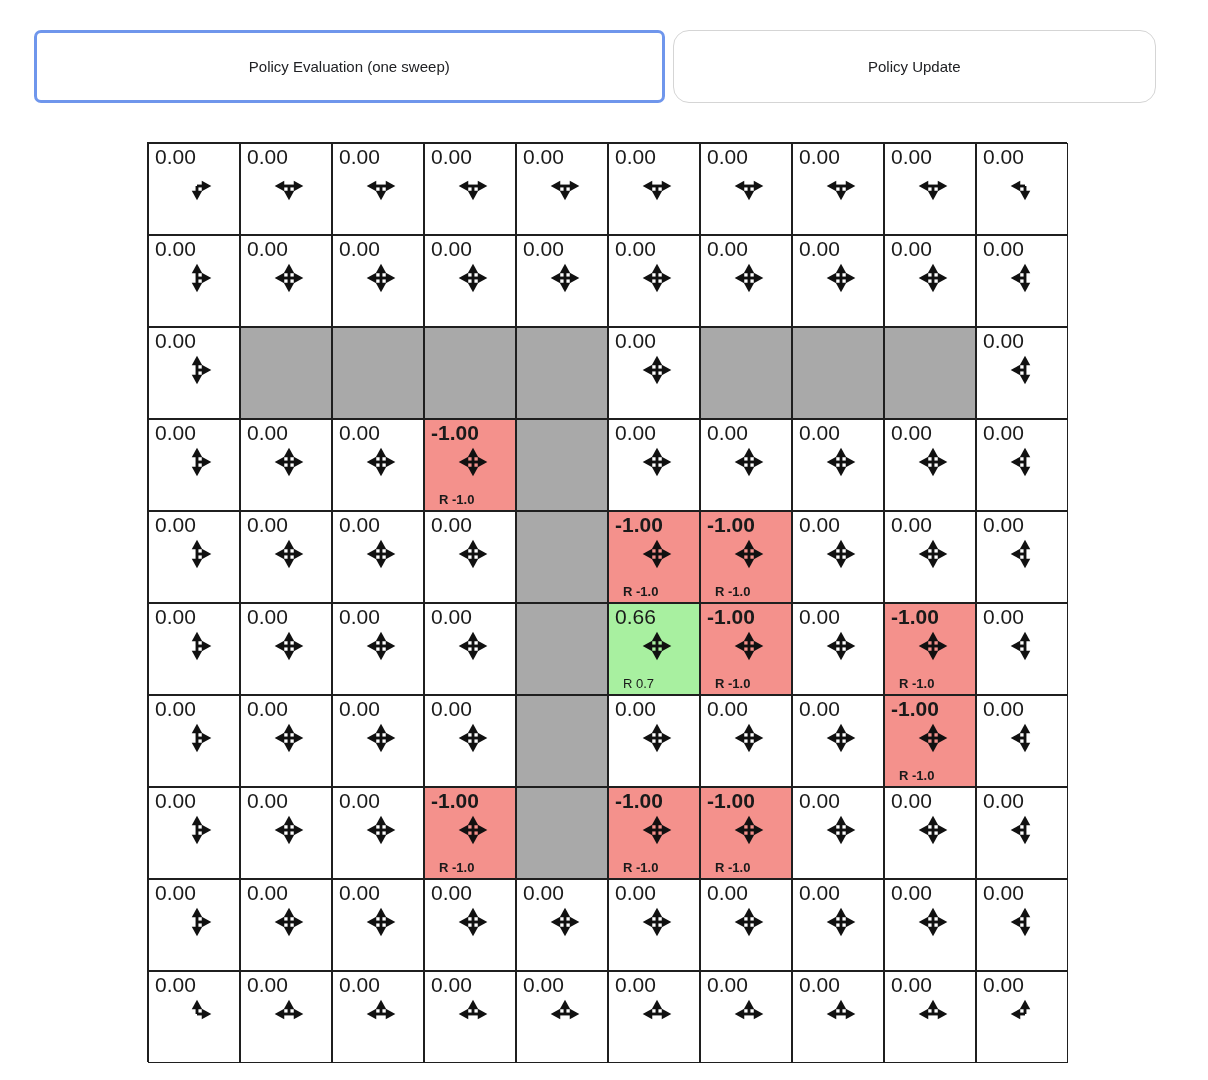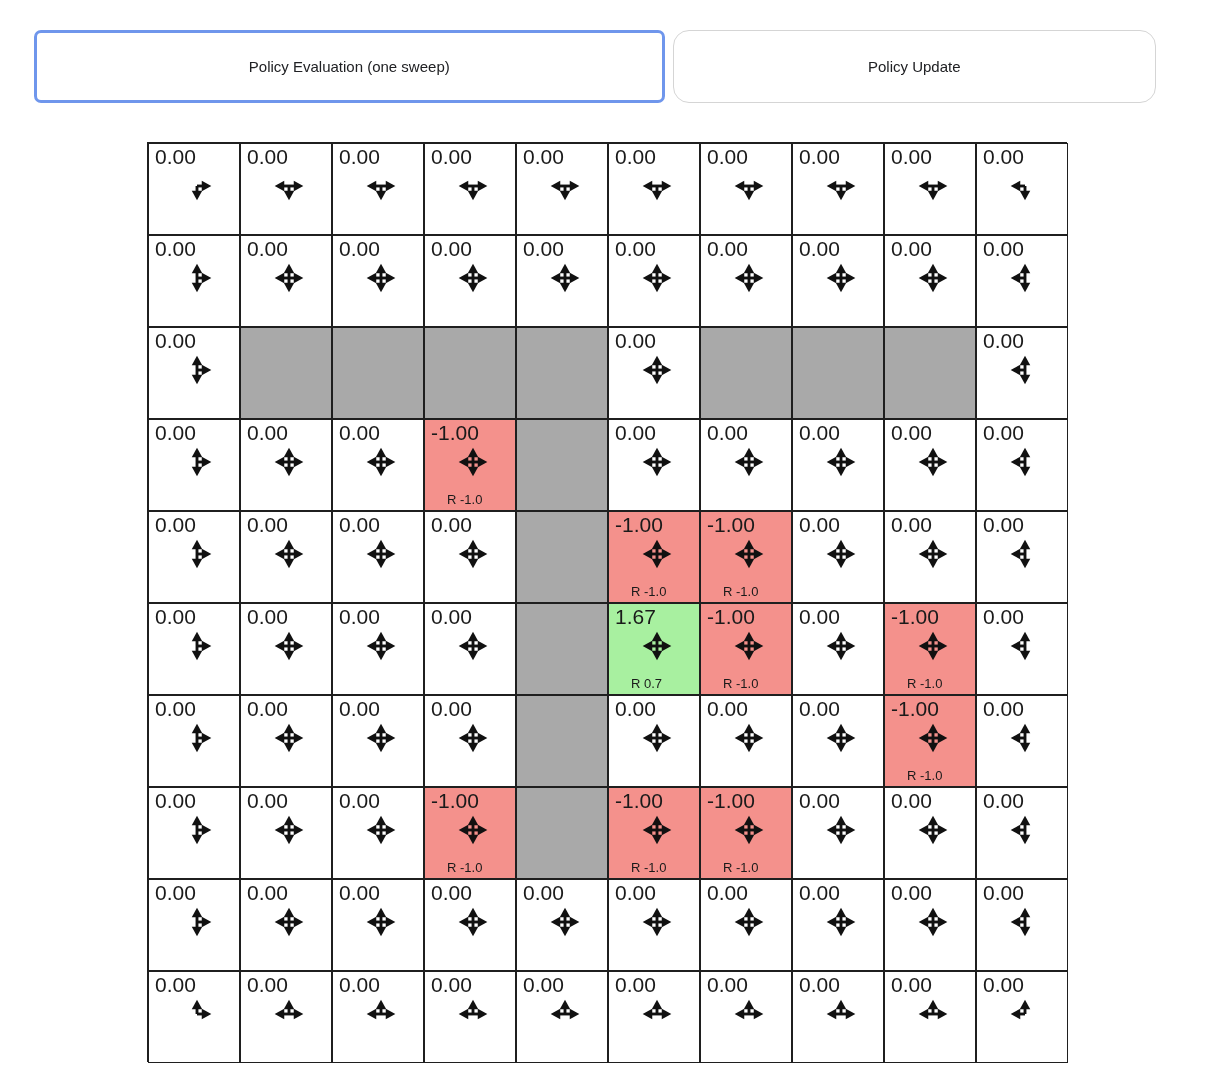--- a/index.html
+++ b/index.html
@@ -34,25 +34,25 @@
   .grid{
     margin:39px 0 0 147px;width:920px;height:920px;
     display:grid;grid-template-columns:repeat(10,92px);grid-auto-rows:92px;
     border:1px solid var(--grid-line);background:#ec4899;
   }
   .cell{
     position:relative;border:1.5px solid var(--grid-line);
     background:#ffffff;padding:1px 0 0 6px;overflow:hidden;
   }
   .cell.wall{background:var(--wall-bg);}
-  .cell.neg{background:var(--negative-bg);}
+  .cell.neg{background:var(--negative-bg);font-weight:bold;}
   .cell.pos{background:var(--positive-bg);}
   .val{font-size:21px;line-height:24px;color:var(--text);}
   .arrow{display:block;width:42px;height:42px;margin:-4px auto 0 auto;}
-  .reward{position:absolute;left:22px;bottom:3px;font-size:13px;color:var(--text);}
+  .reward{position:absolute;left:14px;bottom:3px;font-size:13px;color:var(--text);}
 </style>
 </head>
 <body>
 
 <div class="toolbar">
   <button class="btn active">Policy Evaluation (one sweep)</button>
   <button class="btn">Policy Update</button>
 </div>
 
 <div class="grid" id="grid">
@@ -606,21 +606,21 @@
         <line x1="22" y1="22" x2="22" y2="28" stroke="#111111" stroke-width="3"></line>
         <polygon points="22,37 16.5,27 27.5,27" fill="#111111"></polygon>
         <line x1="22" y1="22" x2="16" y2="22" stroke="#111111" stroke-width="3"></line>
         <polygon points="7,22 17,16.5 17,27.5" fill="#111111"></polygon>
         <line x1="22" y1="22" x2="28" y2="22" stroke="#111111" stroke-width="3"></line>
         <polygon points="37,22 27,16.5 27,27.5" fill="#111111"></polygon>
       </svg>
     </div>
     <div class="cell wall"></div>
     <div class="cell pos">
-      <div class="val">1.67</div>
+      <div class="val">0.66</div>
       <svg viewBox="0 0 44 44" class="arrow">
         <line x1="22" y1="22" x2="22" y2="16" stroke="#111111" stroke-width="3"></line>
         <polygon points="22,7 16.5,17 27.5,17" fill="#111111"></polygon>
         <line x1="22" y1="22" x2="22" y2="28" stroke="#111111" stroke-width="3"></line>
         <polygon points="22,37 16.5,27 27.5,27" fill="#111111"></polygon>
         <line x1="22" y1="22" x2="16" y2="22" stroke="#111111" stroke-width="3"></line>
         <polygon points="7,22 17,16.5 17,27.5" fill="#111111"></polygon>
         <line x1="22" y1="22" x2="28" y2="22" stroke="#111111" stroke-width="3"></line>
         <polygon points="37,22 27,16.5 27,27.5" fill="#111111"></polygon>
       </svg>

